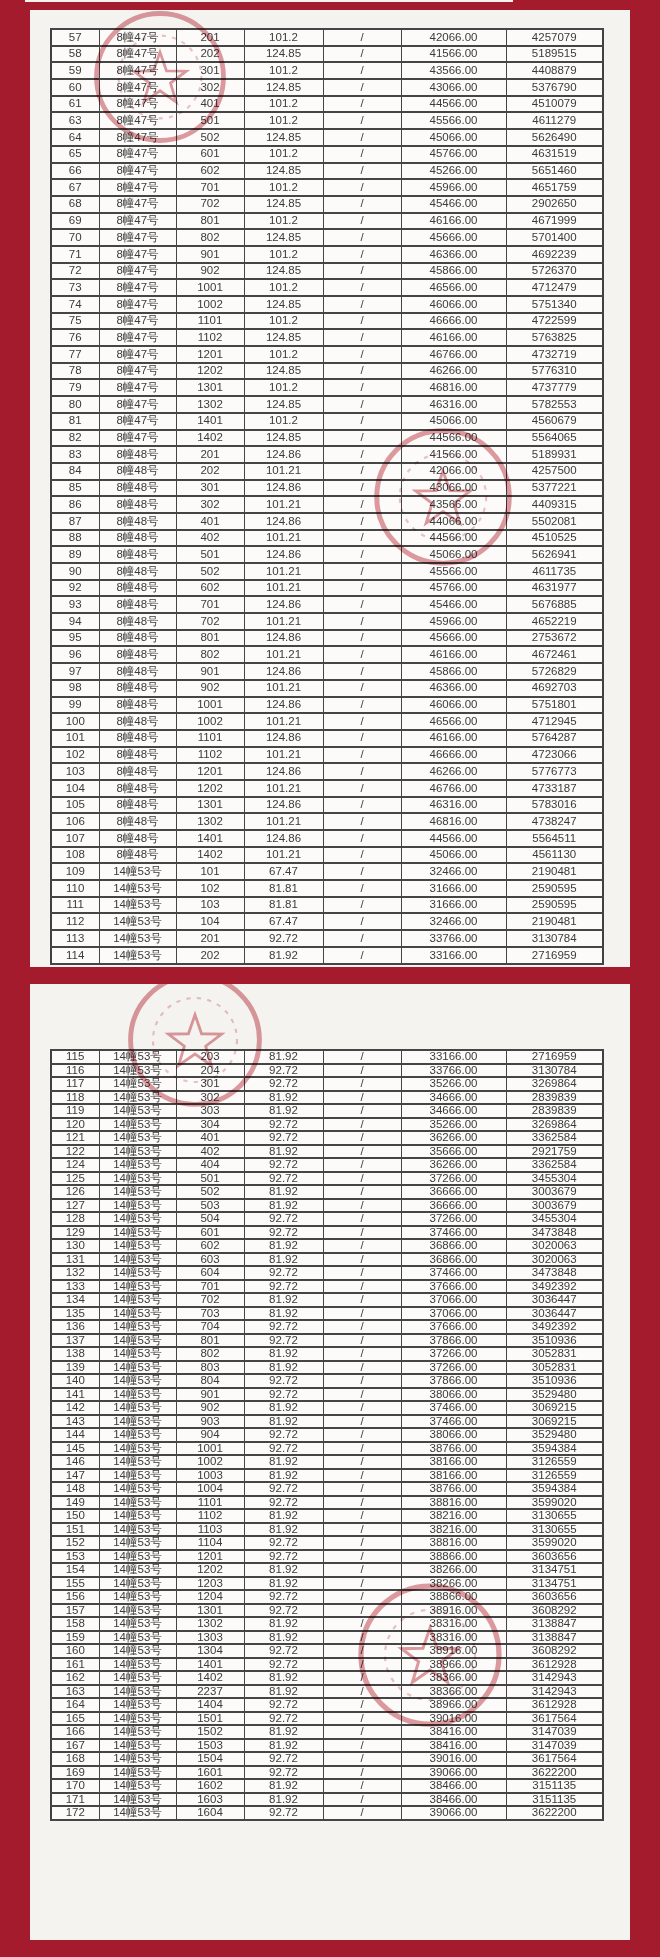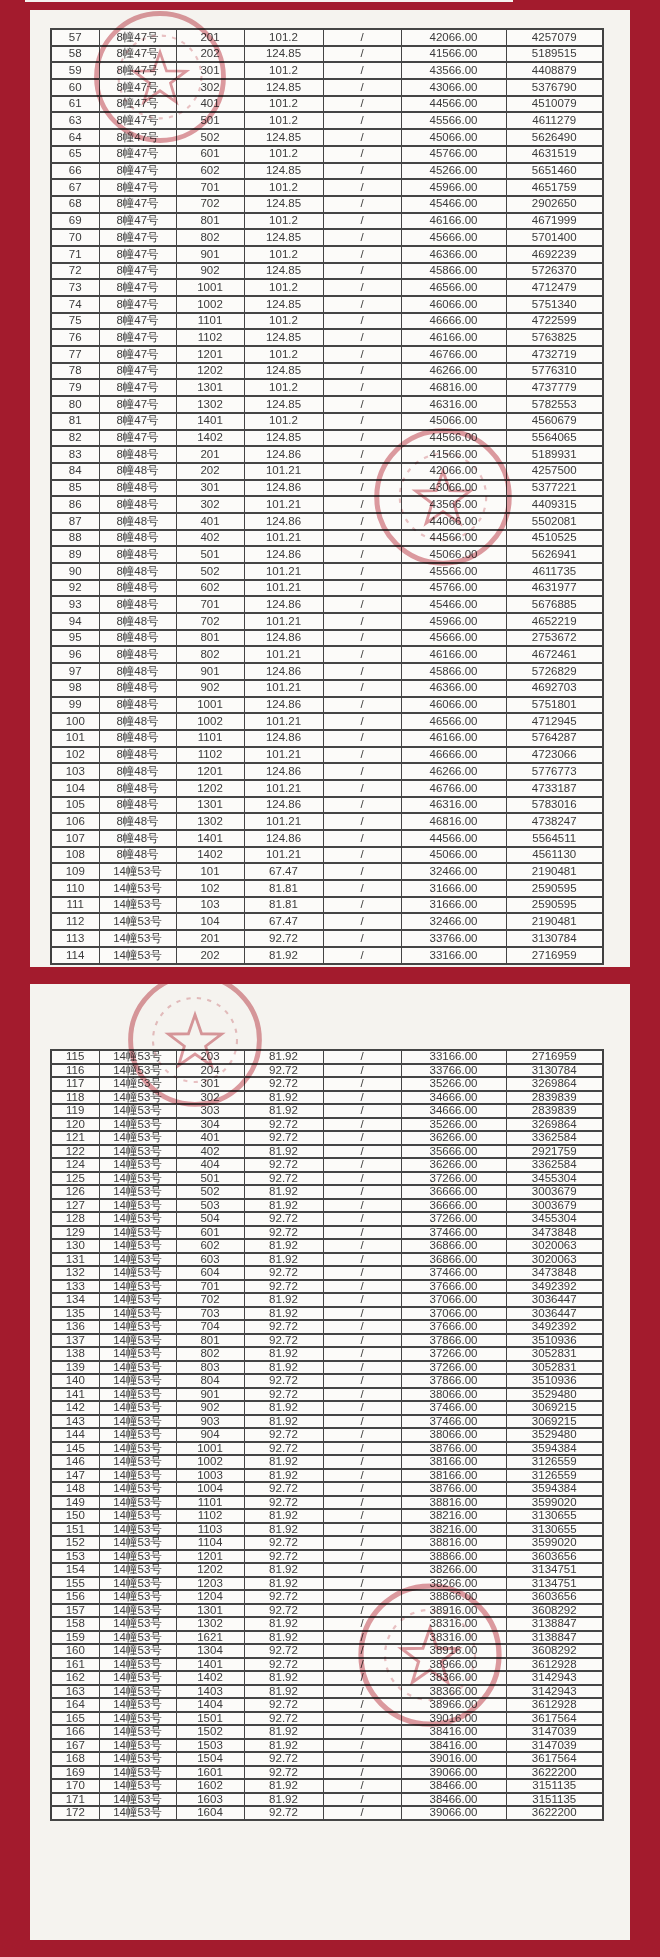--- a/index.html
+++ b/index.html
@@ -976,21 +976,21 @@
           <td>14幢53号</td>
           <td>1302</td>
           <td>81.92</td>
           <td>/</td>
           <td>38316.00</td>
           <td>3138847</td>
         </tr>
         <tr>
           <td>159</td>
           <td>14幢53号</td>
-          <td>1621</td>
+          <td>1303</td>
           <td>81.92</td>
           <td>/</td>
           <td>38316.00</td>
           <td>3138847</td>
         </tr>
         <tr>
           <td>160</td>
           <td>14幢53号</td>
           <td>1304</td>
           <td>92.72</td>
@@ -1012,21 +1012,21 @@
           <td>14幢53号</td>
           <td>1402</td>
           <td>81.92</td>
           <td>/</td>
           <td>38366.00</td>
           <td>3142943</td>
         </tr>
         <tr>
           <td>163</td>
           <td>14幢53号</td>
-          <td>1403</td>
+          <td>2237</td>
           <td>81.92</td>
           <td>/</td>
           <td>38366.00</td>
           <td>3142943</td>
         </tr>
         <tr>
           <td>164</td>
           <td>14幢53号</td>
           <td>1404</td>
           <td>92.72</td>

